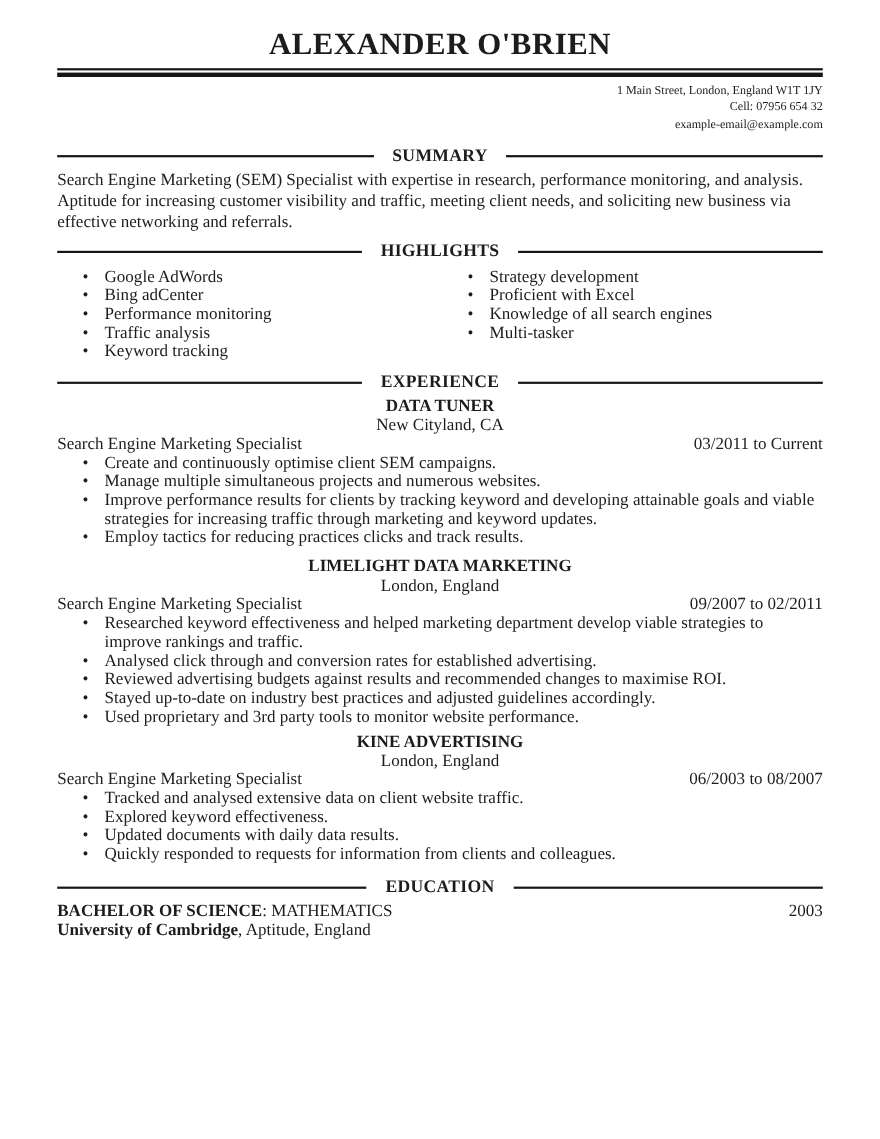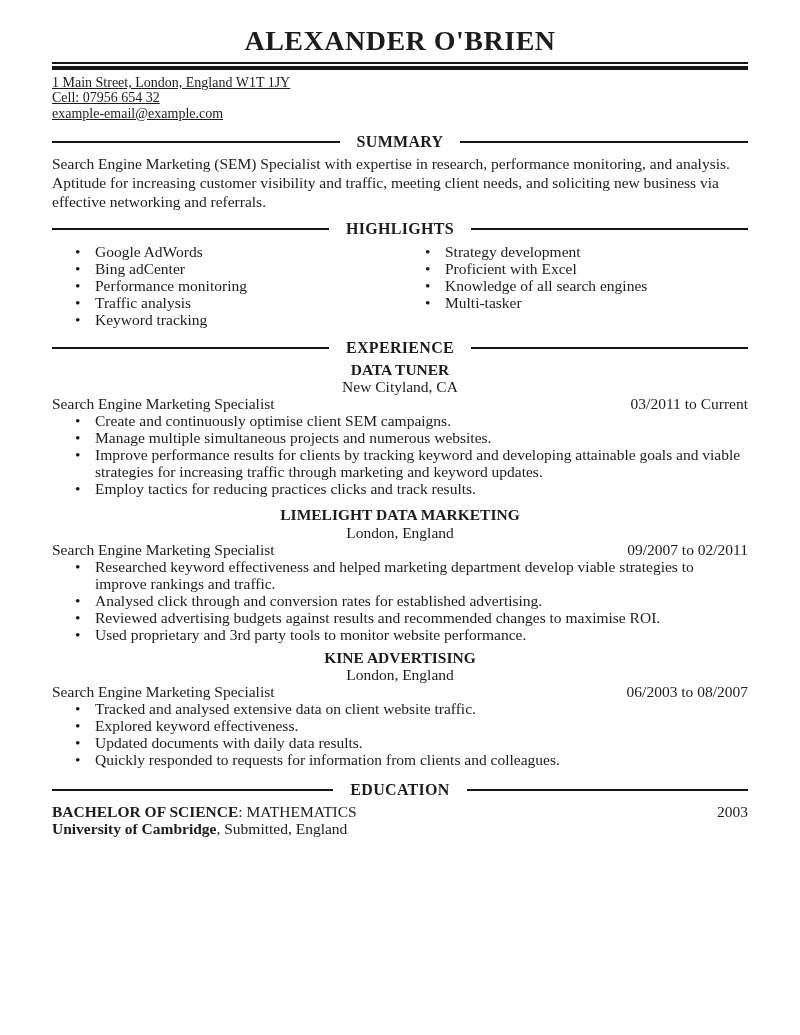--- a/index.html
+++ b/index.html
@@ -14,21 +14,21 @@
 
   
   .name {
     margin: 0; text-align: center;
     font-size: 28px; line-height: 30px; font-weight: bold;
     letter-spacing: 0.5px;
   }
   .double-rule { margin-top: 6px; }
   .double-rule .thin  { height: 2px; background: #161616; margin-bottom: 2px; }
   .double-rule .thick { height: 4px; background: #161616; }
-  .contact { margin-top: 5px; text-align: left; font-size: 14px; line-height: 15.3px; text-decoration: underline; }
+  .contact { margin-top: 5px; text-align: right; font-size: 11px; line-height: 15.3px; }
   .contact div { margin: 0; }
 
   
   .section-header {
     display: flex; align-items: center;
     font-weight: bold; font-size: 16px; line-height: 18px;
     letter-spacing: 0.3px;
   }
   .section-header .line { flex: 1 1 auto; height: 2px; background: #161616; }
   .section-header .title { flex: 0 0 auto; padding: 0 17px; }
@@ -147,20 +147,21 @@
     <div class="company">LIMELIGHT DATA MARKETING</div>
     <div class="location">London, England</div>
     <div class="job-title-row">
       <span class="role">Search Engine Marketing Specialist</span>
       <span class="dates">09/2007 to 02/2011</span>
     </div>
     <ul>
       <li>Researched keyword effectiveness and helped marketing department develop viable strategies to improve rankings and traffic.</li>
       <li>Analysed click through and conversion rates for established advertising.</li>
       <li>Reviewed advertising budgets against results and recommended changes to maximise ROI.</li>
+      <li>Stayed up-to-date on industry best practices and adjusted guidelines accordingly.</li>
       <li>Used proprietary and 3rd party tools to monitor website performance.</li>
     </ul>
   </div>
 
   <div class="job job3">
     <div class="company">KINE ADVERTISING</div>
     <div class="location">London, England</div>
     <div class="job-title-row">
       <span class="role">Search Engine Marketing Specialist</span>
       <span class="dates">06/2003 to 08/2007</span>
@@ -176,16 +177,16 @@
   <div class="section-header mt-education">
     <div class="line"></div>
     <div class="title">EDUCATION</div>
     <div class="line"></div>
   </div>
   <div class="edu-row first">
     <span><span class="bold">BACHELOR OF SCIENCE</span><span>: MATHEMATICS</span></span>
     <span>2003</span>
   </div>
   <div class="edu-row">
-    <span><span class="bold">University of Cambridge</span><span>, Submitted, England</span></span>
+    <span><span class="bold">University of Cambridge</span><span>, Aptitude, England</span></span>
   </div>
 
 </div>
 
 </body></html>

